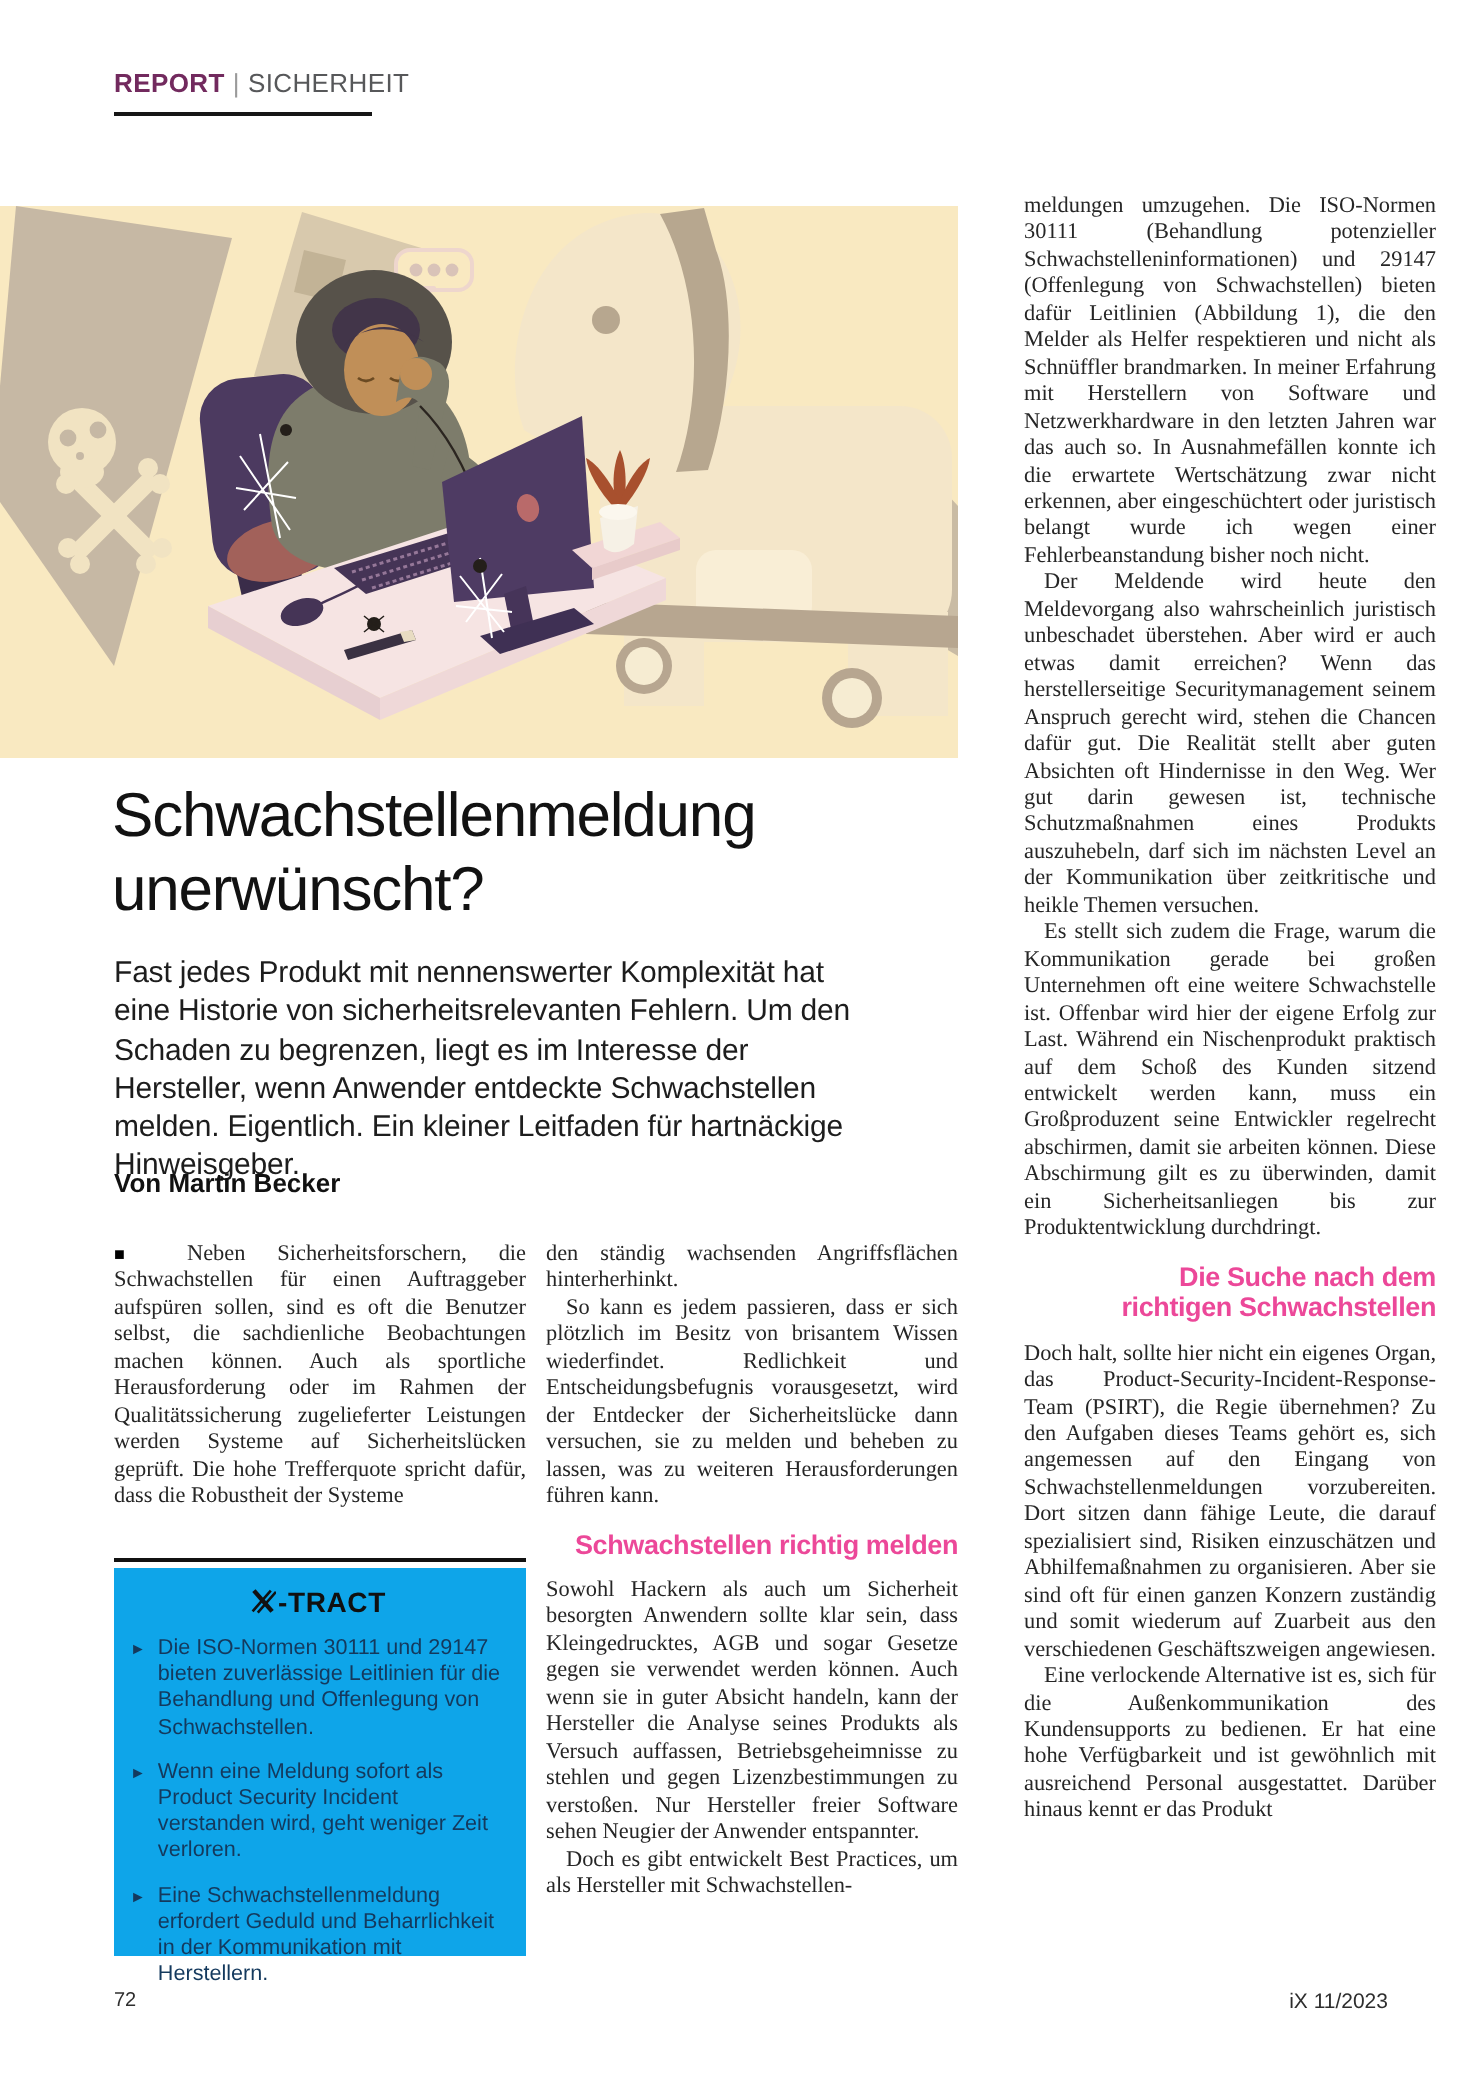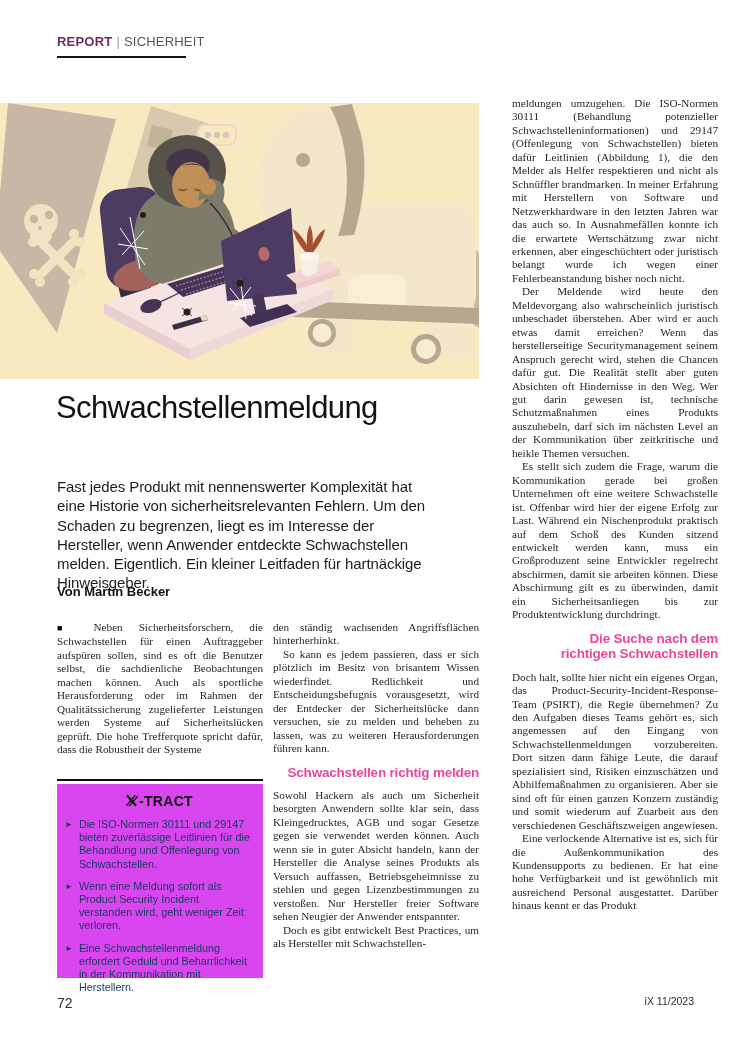--- a/index.html
+++ b/index.html
@@ -33,31 +33,31 @@
   .col p.indent { text-indent:10px; }
   .col-left  { left:57px;  top:621px; height:162px; }
   .col-mid   { left:273px; top:621px; height:380px; }
   .col-right { left:512px; top:97px;  height:888px; }
   .subhead { font-family:"Liberation Sans", sans-serif; font-weight:700; font-size:13.5px;
              line-height:15.5px; color:#ec4899; text-align:right; margin:9px 0; letter-spacing:-.2px; }
   .pmark { font-size:9px; color:#000; letter-spacing:2px; }
 
   
   .xtract-rule { left:57px; top:779px; width:206px; height:2px; background:#111; }
-  .xtract { left:57px; top:784px; width:206px; height:194px; background:#d946ef;
+  .xtract { left:57px; top:784px; width:206px; height:194px; background:#0ea5e9;
             padding:9px 10px 6px 8px; }
   .xtract-title { text-align:center; font-weight:800; font-size:14px; color:#101010;
                   letter-spacing:.3px; margin-bottom:9px; }
   .xtract-title svg { vertical-align:-1px; margin-right:1px; }
   .xtract-item { display:flex; gap:6px; font-size:10.8px; line-height:13.2px;
                  color:#14395d; margin-bottom:9px; text-align:left; }
   .xtract-item .arrow { font-size:8px; line-height:13.2px; flex:0 0 auto; }
 
   
-  .folio-left  { left:57px; top:995px; font-size:14px; color:#2e2e2e; }
+  .folio-left  { left:57px; top:995px; font-size:10px; color:#2e2e2e; }
   .folio-right { left:488px; top:995px; width:206px; text-align:right; font-size:10.5px; color:#2e2e2e; }
 </style>
 </head>
 <body>
 
 <div class="abs kicker">
   <span class="report">REPORT</span><span class="sep">|</span><span class="section">SICHERHEIT</span>
 </div>
 <div class="abs kicker-rule"></div>
 
@@ -170,20 +170,21 @@
       <path d="M308,152 C299,142 294,133 293,126 C299,129 306,139 311,150 Z" fill="#a8502e"></path>
       <path d="M311,152 C319,142 324,133 325,126 C319,129 313,139 309,150 Z" fill="#a8502e"></path>
       <path d="M300,156 L319,150 L317,169 Q308,176 302,171 Z" fill="#f6f1e6"></path>
       <ellipse cx="309" cy="153" rx="9.5" ry="4" fill="#fbf7ee"></ellipse>
     </g>
   </g>
 </svg>
 
 <h1 class="abs headline">
   <span>Schwachstellenmeldung</span><br>
+  <span>unerwünscht?</span>
 </h1>
 <p class="abs lede">Fast jedes Produkt mit nennenswerter Komplexität hat eine Historie von sicherheitsrelevanten Fehlern. Um den Schaden zu begrenzen, liegt es im Interesse der Hersteller, wenn Anwender entdeckte Schwachstellen melden. Eigentlich. Ein kleiner Leitfaden für hartnäckige Hinweisgeber.</p>
 <p class="abs byline">Von Martin Becker</p>
 
 <div class="abs col col-left">
   <p><span class="pmark">■</span> <span>Neben Sicherheitsforschern, die Schwachstellen für einen Auftraggeber aufspüren sollen, sind es oft die Benutzer selbst, die sachdienliche Beobachtungen machen können. Auch als sportliche Herausforderung oder im Rahmen der Qualitätssicherung zugelieferter Leistungen werden Systeme auf Sicherheitslücken geprüft. Die hohe Trefferquote spricht dafür, dass die Robustheit der Systeme</span></p>
 </div>
 
 <div class="abs xtract-rule"></div>
 <div class="abs xtract">

